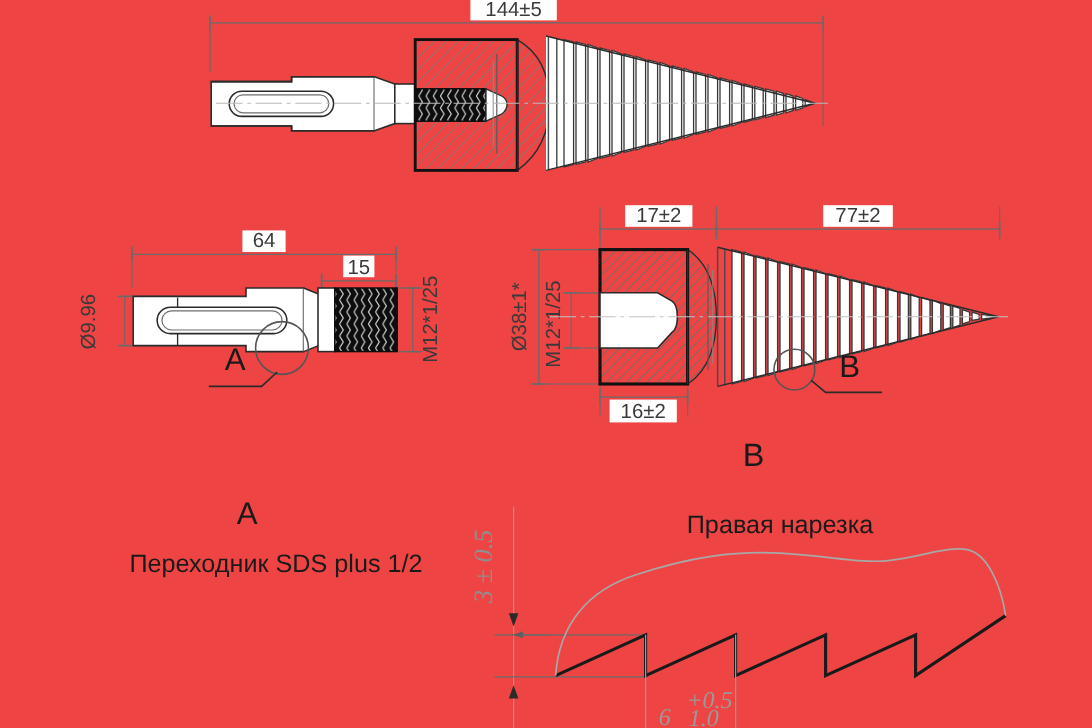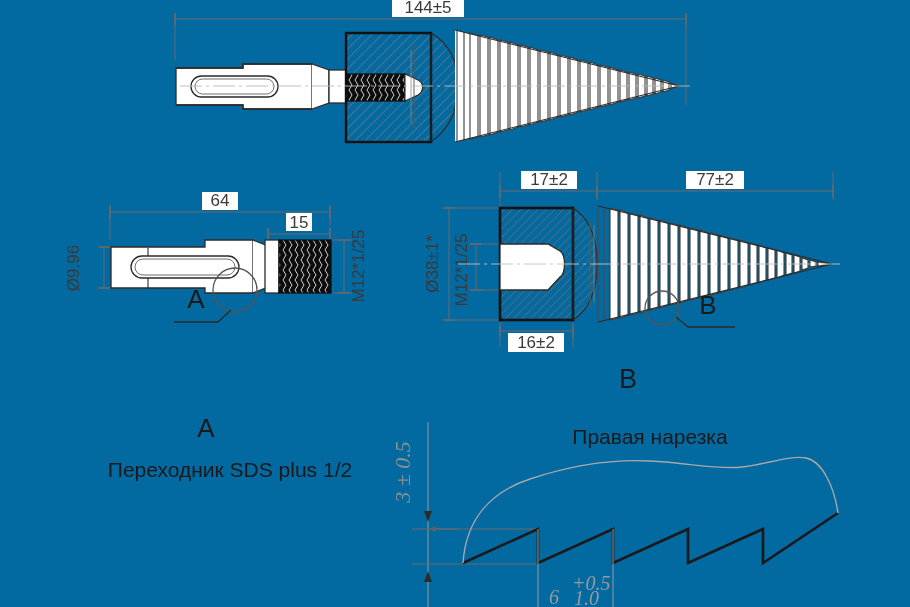--- a/index.html
+++ b/index.html
@@ -1,17 +1,17 @@
 <!DOCTYPE html>
 <html><head>
 <meta charset="utf-8">
 <style>
   html,body{margin:0;padding:0;background:#ffffff;}
   body{width:910px;height:607px;overflow:hidden;font-family:"Liberation Sans",sans-serif;}
-  #stage{position:relative;width:910px;height:607px;background:#0369a1;}
+  #stage{position:relative;width:910px;height:607px;background:#ef4444;}
   svg{display:block;}
   .dimtxt{font-family:"Liberation Sans",sans-serif;font-size:17px;fill:#3a3a3a;}
   .lbl{font-family:"Liberation Sans",sans-serif;font-size:26px;fill:#1a1a1a;}
   .lbl-b{font-family:"Liberation Sans",sans-serif;font-size:27px;fill:#1a1a1a;}
   .title-ru{font-family:"Liberation Sans",sans-serif;font-size:21px;fill:#1a1a1a;}
   .ital{font-family:"Liberation Serif",serif;font-style:italic;font-size:20px;fill:#9a9a9a;}
   .ital2{font-family:"Liberation Serif",serif;font-style:italic;font-size:22px;fill:#8f8f8f;}
 </style>
 </head>
 <body>

